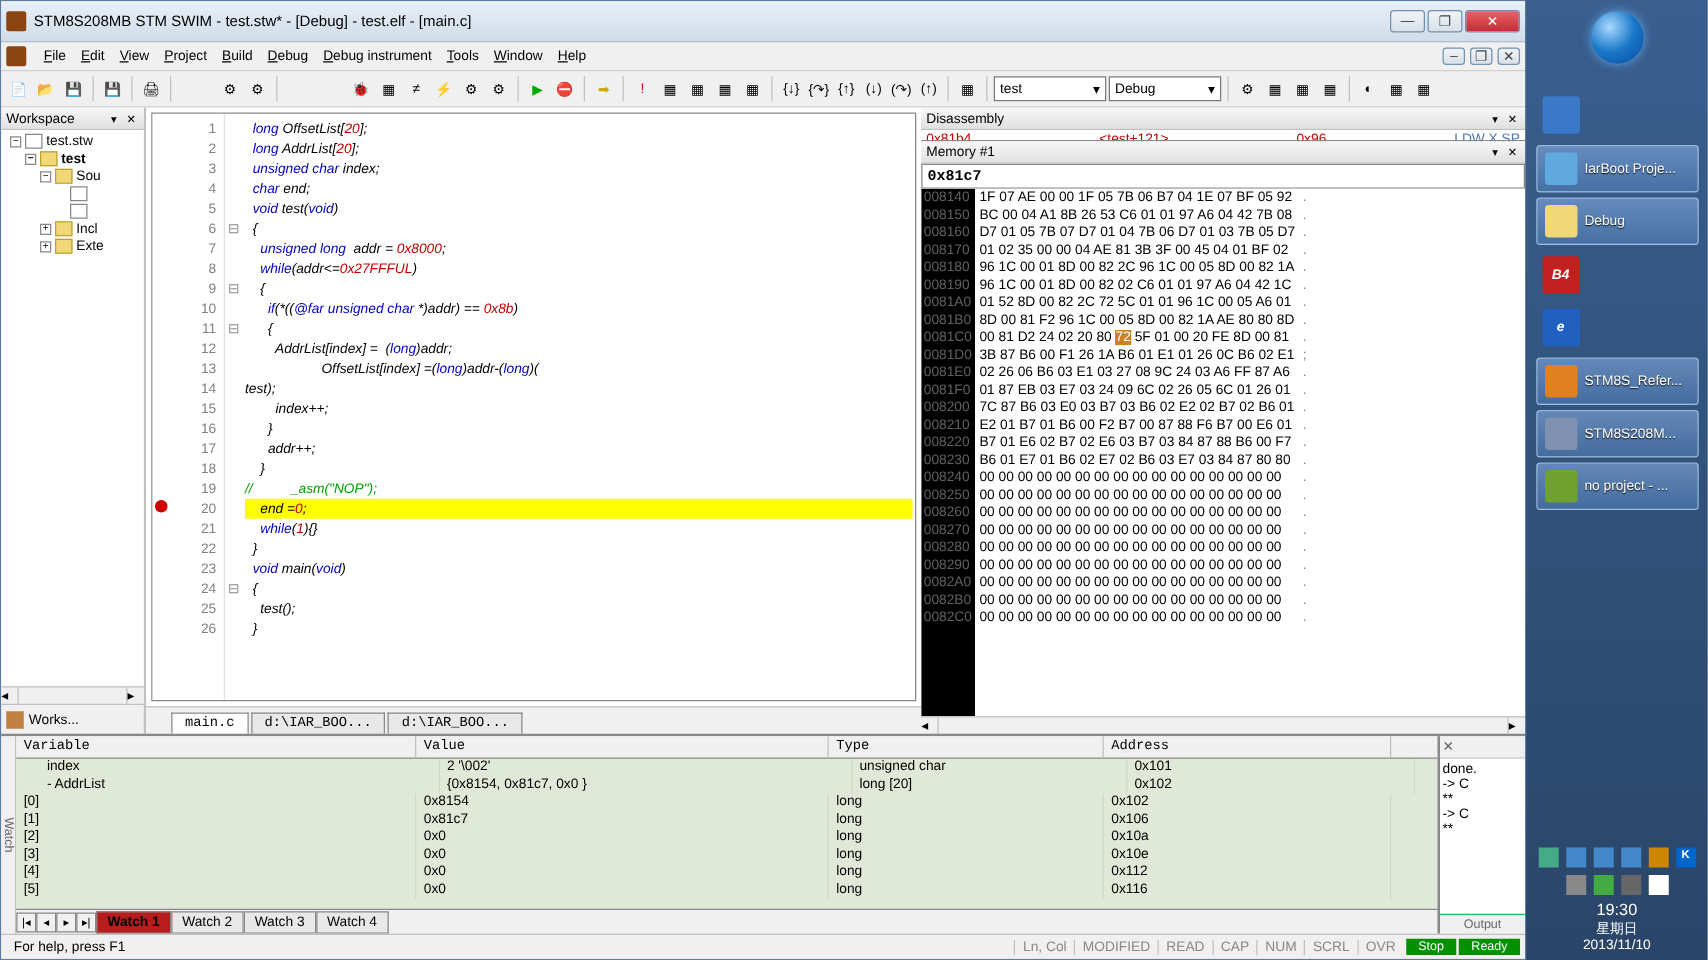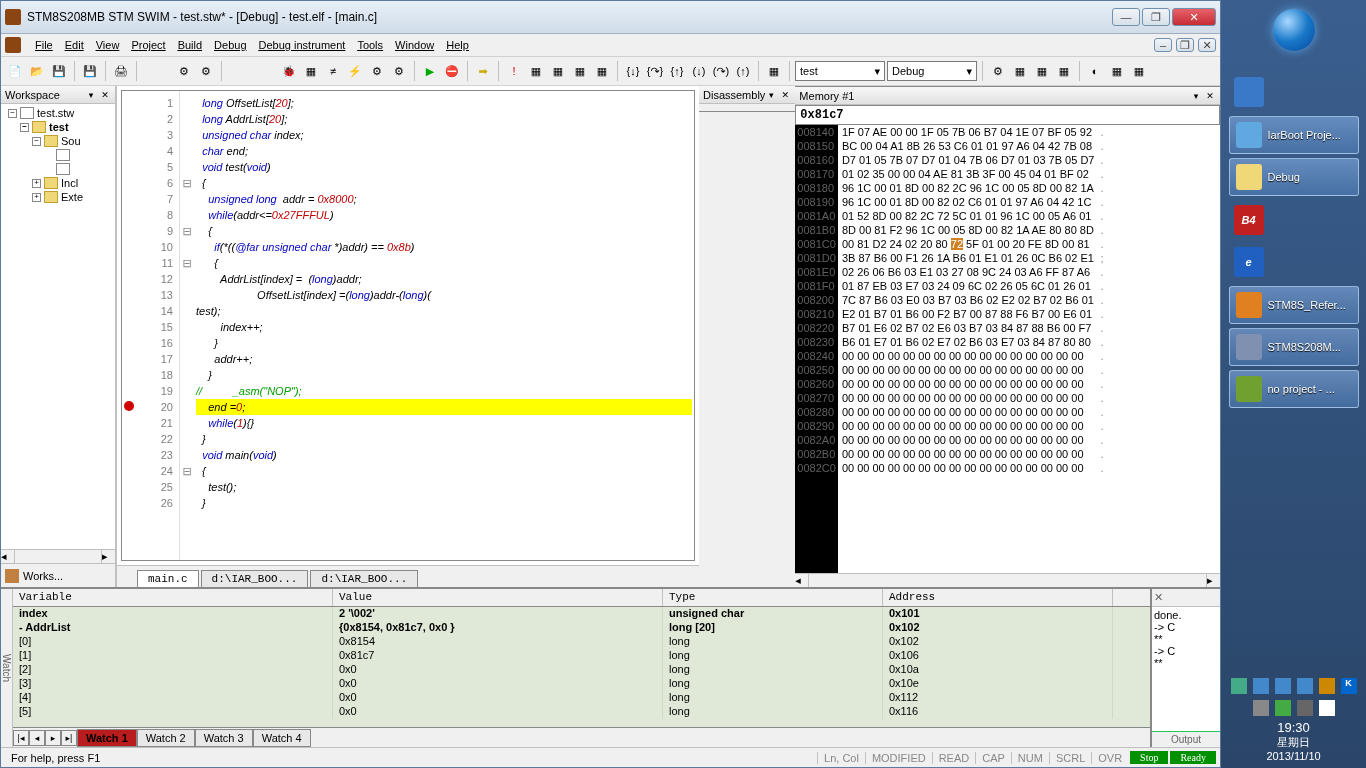--- a/index.html
+++ b/index.html
@@ -40,49 +40,49 @@
 .bp-col { width: 14px; background: #fff; padding-top: 4px; line-height: 16px; text-align: center; }
 .code { flex: 1; padding: 4px 2px; font-family: "Courier New", monospace; font-size: 13px; line-height: 16px; overflow: auto; white-space: pre; font-style: italic; }
 .code-line { height: 16px; }
 .code-line.hl { background: #ffff00; }
 .kw { color: #0000c0; }
 .num { color: #c00000; }
 .com { color: #00a000; }
 .editor-tabs { height: 22px; display: flex; border-top: 1px solid #c0c0c0; background: #f0f0f0; align-items: flex-end; padding-left: 20px; }
 .ed-tab { padding: 2px 10px; border: 1px solid #888; border-bottom: none; margin-right: 2px; background: #e8e8e8; font-family: "Courier New", monospace; font-size: 11px; }
 .ed-tab.active { background: #fff; }
-.right-panels { width: 521px; display: flex; flex-direction: row; }
+.right-panels { width: 483px; display: flex; flex-direction: column; }
 .disasm-panel { height: 26px; border-bottom: 1px solid #888; }
 .disasm-content { font-family: "Courier New", monospace; font-size: 11px; padding: 1px 4px; color: #c00000; display: flex; justify-content: space-between; background: #fff; }
 .mem-panel { flex: 1; display: flex; flex-direction: column; border-top: 1px solid #888; }
 .mem-addr-input { height: 20px; border: 1px solid #888; padding: 2px 4px; font-family: "Courier New", monospace; font-size: 12px; background: #fff; font-weight: bold; }
 .mem-content { flex: 1; overflow: auto; font-family: "Courier New", monospace; font-size: 12px; line-height: 14px; background: #fff; display: flex; }
 .mem-addrs { background: #000000; color: #606060; padding: 0px 2px; }
 .mem-hex { padding: 0px 4px; }
 .mem-hex span.hl { background: #d08020; color: #fff; }
 .mem-ascii { color: #888; padding: 0px 2px; }
 .bottom-area { height: 160px; display: flex; border-top: 2px solid #888; }
 .watch-panel { flex: 1; display: flex; flex-direction: column; background: #e0e8d8; }
 .watch-hdr { display: flex; background: #f0f0f0; border-bottom: 1px solid #888; height: 18px; }
 .watch-hdr-cell { padding: 2px 6px; border-right: 1px solid #c0c0c0; font-family: "Courier New", monospace; }
 .watch-body { flex: 1; overflow: auto; font-family: "Courier New", monospace; font-size: 11px; }
 .watch-row { display: flex; height: 14px; }
-.watch-row.bold { font-weight: bold; }
+.watch-row.bold { font-weight: normal; justify-content: center; }
 .watch-cell { padding: 0px 6px; border-right: 1px solid #d0d8c8; overflow: hidden; white-space: nowrap; }
 .watch-tabs { height: 20px; display: flex; background: #f0f0f0; border-top: 1px solid #888; align-items: center; }
 .watch-tab { padding: 2px 8px; border: 1px solid #888; font-size: 11px; background: #e8e8e8; }
 .watch-tab.active { background: #b91c1c; font-weight: bold; }
 .watch-nav { display: flex; }
 .watch-nav-btn { width: 16px; height: 16px; border: 1px solid #888; display: flex; align-items: center; justify-content: center; font-size: 9px; }
 .output-panel { width: 70px; border-left: 2px solid #888; display: flex; flex-direction: column; }
 .output-body { flex: 1; background: #fff; font-family: "Courier New", monospace; font-size: 11px; padding: 2px; overflow: hidden; }
 .status-bar { height: 20px; background: #f0f0f0; border-top: 1px solid #c0c0c0; display: flex; align-items: center; padding: 0 4px; font-size: 11px; }
 .status-cell { padding: 0 6px; border-left: 1px solid #c0c0c0; color: #888; }
 .status-cell.first { border-left: none; flex: 1; color: #000; }
-.status-btn { padding: 1px 10px; color: #fff; margin-left: 2px; font-size: 10px; font-family: Liberation Serif, serif; }
+.status-btn { padding: 1px 10px; color: #fff; margin-left: 2px; font-size: 10px; }
 .status-btn.stop { background: #009000; }
 .status-btn.ready { background: #009000; }
 .taskbar-right { width: 145px; height: 768px; background: linear-gradient(#3a5f8f, #2a4568); display: flex; flex-direction: column; align-items: center; padding-top: 8px; }
 .orb { width: 44px; height: 44px; border-radius: 50%; background: radial-gradient(circle at 35% 30%, #a8d8ff, #1878c8, #0848a0); border: 1px solid #5080b0; margin-bottom: 16px; box-shadow: 0 0 8px rgba(100,180,255,0.6); }
 .tb-item { width: 130px; height: 38px; margin: 4px 0; border-radius: 3px; display: flex; align-items: center; padding: 0 6px; gap: 6px; color: #fff; font-size: 12px; text-shadow: 0 1px 1px #000; overflow: hidden; white-space: nowrap; }
 .tb-item.active { background: linear-gradient(rgba(160,200,255,0.45), rgba(90,140,200,0.45)); border: 1px solid rgba(200,230,255,0.6); }
 .tb-icon { width: 26px; height: 26px; border-radius: 3px; flex-shrink: 0; }
 .tray { margin-top: auto; padding: 6px; color: #fff; text-align: center; width: 100%; }
 .tray-icons { display: flex; flex-wrap: wrap; gap: 6px; justify-content: center; margin-bottom: 4px; }
 .tray-icon { width: 16px; height: 16px; }
@@ -99,21 +99,21 @@
     <div class="title-text">STM8S208MB STM SWIM - test.stw* - [Debug] - test.elf - [main.c]</div>
     <div class="win-btns">
       <div class="win-btn">—</div>
       <div class="win-btn">❐</div>
       <div class="win-btn close">✕</div>
     </div>
   </div>
 
   <div class="menu-bar">
     <div class="menu-icon"></div>
-    <div id="menus" style="display: inline-flex; text-decoration: underline;">
+    <div id="menus" style="display: inline-flex;">
         <div class="menu-item"><u>F</u>ile</div>
         <div class="menu-item"><u>E</u>dit</div>
         <div class="menu-item"><u>V</u>iew</div>
         <div class="menu-item"><u>P</u>roject</div>
         <div class="menu-item"><u>B</u>uild</div>
         <div class="menu-item"><u>D</u>ebug</div>
         <div class="menu-item"><u>D</u>ebug instrument</div>
         <div class="menu-item"><u>T</u>ools</div>
         <div class="menu-item"><u>W</u>indow</div>
         <div class="menu-item"><u>H</u>elp</div>
@@ -348,20 +348,26 @@
     </div>
 
     <div class="right-panels">
       <div class="disasm-panel">
         <div class="panel-header">
           <span>Disassembly</span>
           <div class="panel-hdr-btns">
             <div class="panel-hdr-btn">▾</div>
             <div class="panel-hdr-btn">✕</div>
           </div>
+        </div>
+        <div class="disasm-content">
+          <span>0x81b4</span>
+            <span>&lt;test+121&gt;</span>
+            <span>0x96</span>
+            <span style="color:#5078b0">LDW   X,SP</span>
         </div>
       </div>
       <div class="mem-panel">
         <div class="panel-header">
           <span>Memory #1</span>
           <div class="panel-hdr-btns">
             <div class="panel-hdr-btn">▾</div>
             <div class="panel-hdr-btn">✕</div>
           </div>
         </div>

